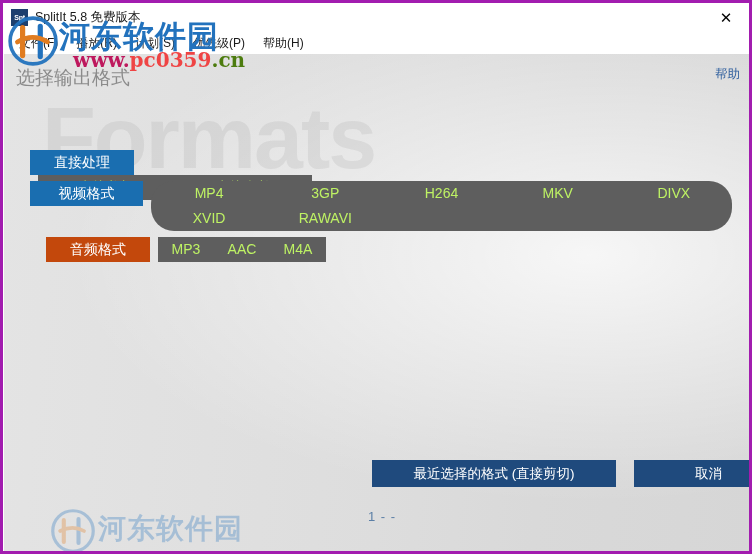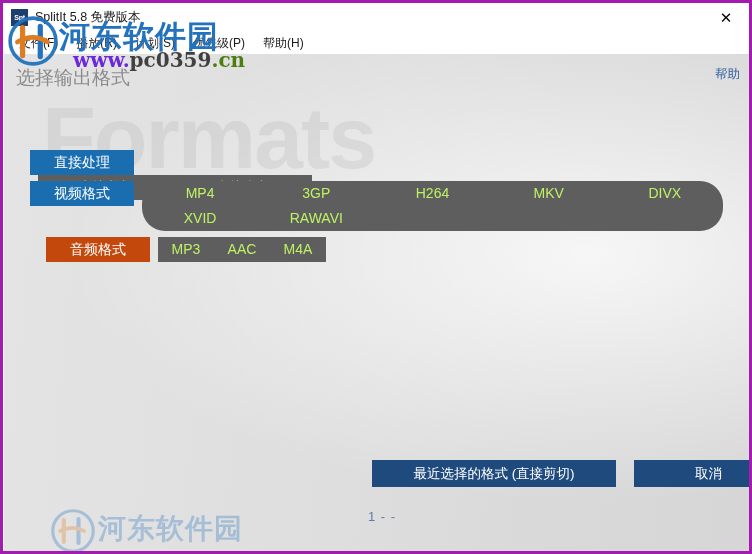--- a/index.html
+++ b/index.html
@@ -179,21 +179,21 @@
   }
 
   
   #row-process { left: 26px; top: 96px; flex-direction: column; }
   #row-process .cat-label { width: 104px; }
   #row-process .opt-strip { margin-left: 8px; width: 274px; }
   #row-process .opt { width: 137px; }
 
   
   #row-video { left: 26px; top: 127px; }
-  #row-video .cat-label { width: 104px; }
+  #row-video .cat-label { width: 113px; }
   #row-video .opt-strip { margin-left: 8px; width: 581px; border-radius: 23px; }
   #row-video .opt { width: 116.2px; }
 
   
   #row-audio { left: 26px; top: 183px; padding-left: 16px; }
   #row-audio .cat-label { width: 104px; }
   #row-audio .opt-strip { margin-left: 8px; width: 168px; }
   #row-audio .opt { width: 56px; }
 
   
@@ -256,22 +256,22 @@
   }
   .wm-url {
     position: absolute;
     left: 70px;
     top: 45px;
     font-size: 20px;
     font-weight: bold;
     white-space: nowrap;
     font-family: "DejaVu Serif", serif;
   }
-  .wm-url .p1 { color: #6d28d9; }
-  .wm-url .p2 { color: #404040; }
+  .wm-url .p1 { color: #be185d; }
+  .wm-url .p2 { color: #ef4444; }
   .wm-url .p3 { color: #4d7c0f; }
 
   .wm2 {
     position: absolute;
     left: 46px;
     top: 452px;
     width: 300px;
     height: 60px;
     opacity: 0.30;
   }

